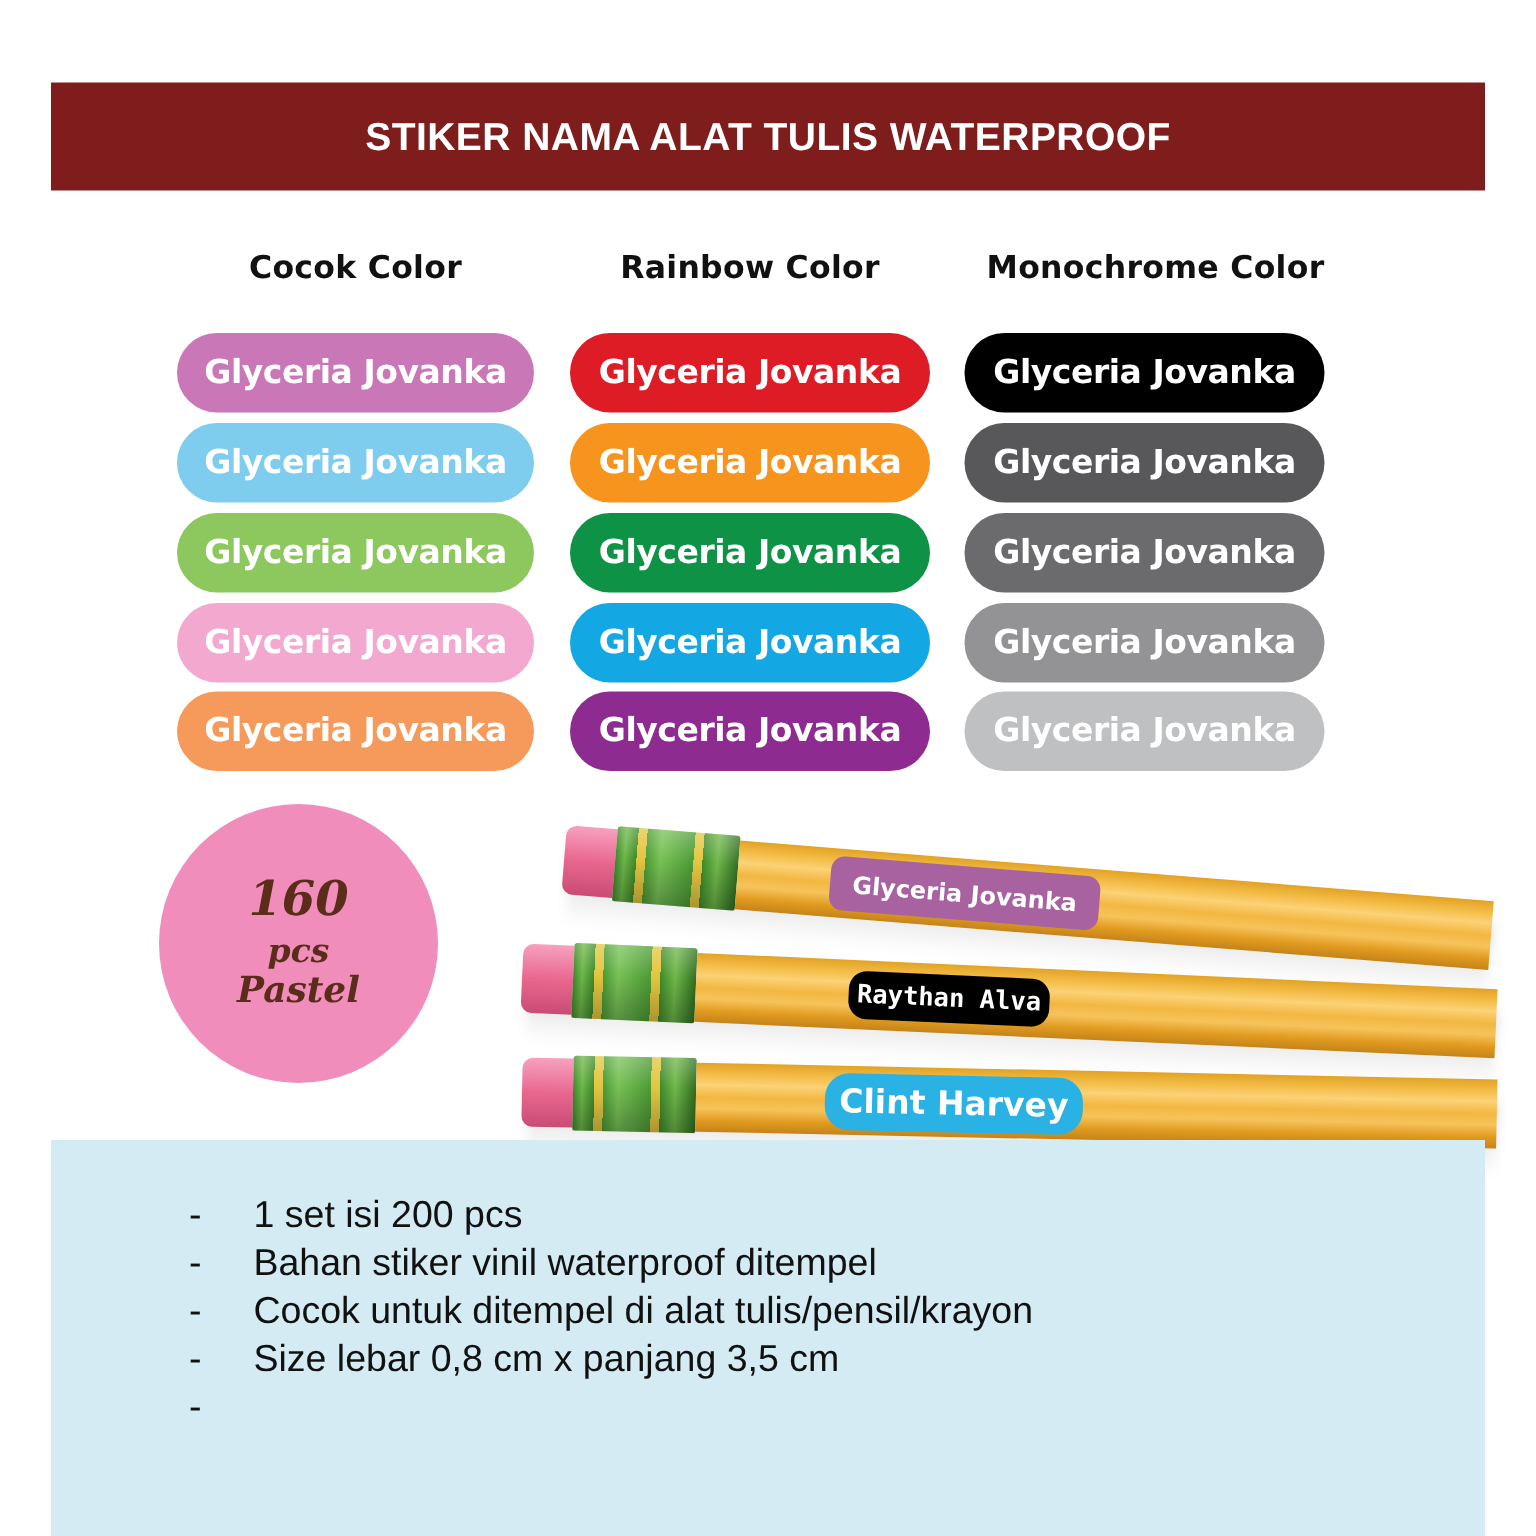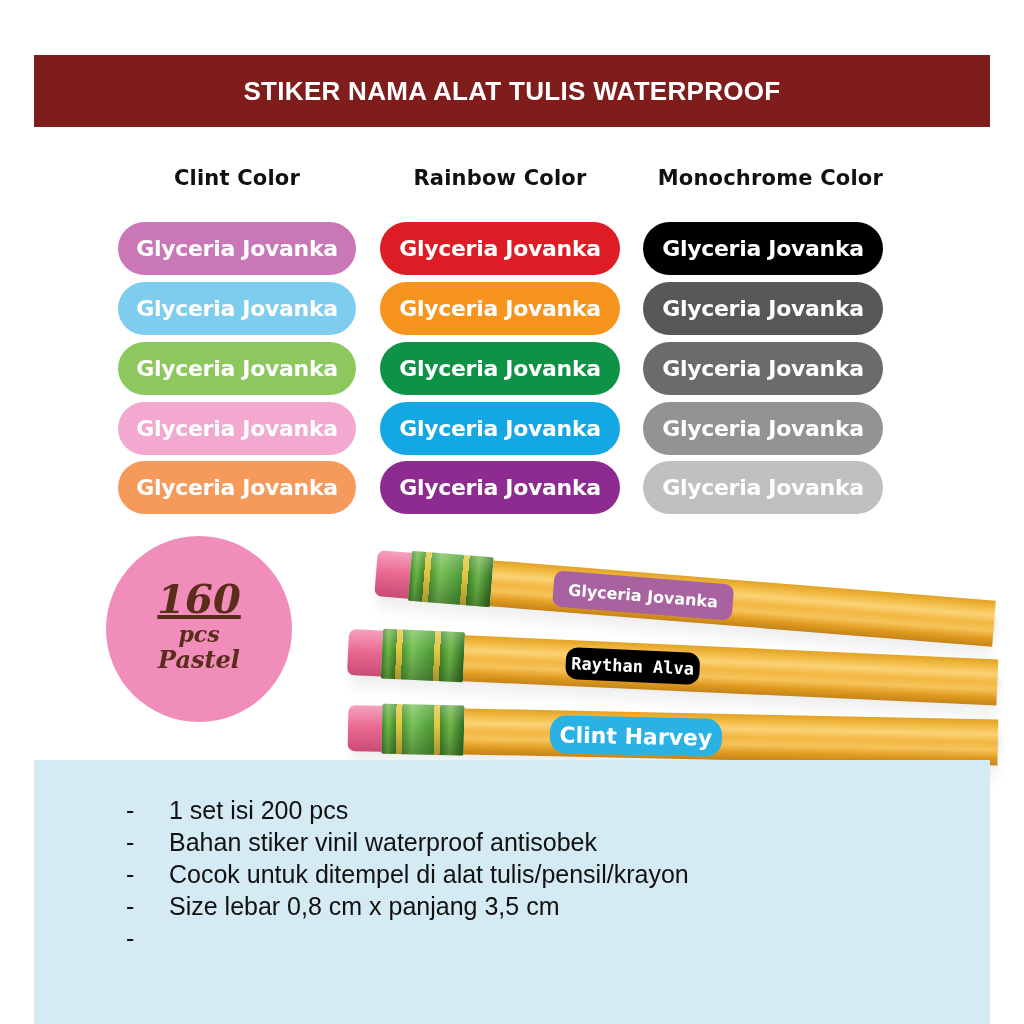--- a/index.html
+++ b/index.html
@@ -29,21 +29,21 @@
       font-family: "DejaVu Sans", sans-serif; letter-spacing: -0.3px;
       white-space: nowrap;
     }
 
     .badge-circle {
       position: absolute; left: 106px; top: 536px; width: 186px; height: 186px;
       border-radius: 50%; background: #f08dba;
       display: flex; flex-direction: column; align-items: center; justify-content: center;
       color: #5a2c1a; font-family: "DejaVu Serif", serif; font-style: italic; font-weight: bold;
     }
-    .badge-num { font-size: 40px; line-height: 46px; margin-top: -8px; text-decoration: underline; }
+    .badge-num { font-size: 32px; line-height: 46px; margin-top: -8px; }
     .badge-unit { font-size: 22px; line-height: 24px; text-align: center; }
     .badge-label { font-size: 24px; line-height: 28px; }
 
     .pencil {
       position: absolute; height: 52px; transform-origin: left center;
     }
     .pencil-shadow {
       position: absolute; left: 4px; right: 0; top: 18px; height: 50px;
       background: linear-gradient(to bottom, rgba(0,0,0,0.18), rgba(0,0,0,0));
       filter: blur(4px);
@@ -91,21 +91,21 @@
     }
     .feature-dash { width: 43px; display: inline-block; }
   </style>
 </head>
 <body>
 
 <div class="banner">
   <span class="banner-title">STIKER NAMA ALAT TULIS WATERPROOF</span>
 </div>
 
-<div class="col-heading" style="left:118px; width:238px;">Clint Color</div>
+<div class="col-heading" style="left:118px; width:238px;">Cocok Color</div>
 <div class="col-heading" style="left:380px; width:240px;">Rainbow Color</div>
 <div class="col-heading" style="left:643px; width:240px;text-align:right;">Monochrome Color</div>
 
 <div>
   <div class="pill" style="left:118px; top:222px; width:238px; background:#c977b6;">Glyceria Jovanka</div>
   <div class="pill" style="left:118px; top:282px; width:238px; background:#7fcdee;">Glyceria Jovanka</div>
   <div class="pill" style="left:118px; top:342px; width:238px; background:#8cc85e;">Glyceria Jovanka</div>
   <div class="pill" style="left:118px; top:402px; width:238px; background:#f3a9cf;">Glyceria Jovanka</div>
   <div class="pill" style="left:118px; top:461px; width:238px; background:#f69a5b;">Glyceria Jovanka</div>
 </div>
@@ -160,21 +160,21 @@
 </div>
 
 <div class="info-box">
   <ul class="feature-list">
     <li class="feature-item">
       <span class="feature-dash">-</span>
       <span>1 set isi 200 pcs</span>
     </li>
     <li class="feature-item">
       <span class="feature-dash">-</span>
-      <span>Bahan stiker vinil waterproof antisobek</span>
+      <span>Bahan stiker vinil waterproof ditempel</span>
     </li>
     <li class="feature-item">
       <span class="feature-dash">-</span>
       <span>Cocok untuk ditempel di alat tulis/pensil/krayon</span>
     </li>
     <li class="feature-item">
       <span class="feature-dash">-</span>
       <span>Size lebar 0,8 cm x panjang 3,5 cm</span>
     </li>
     <li class="feature-item">

